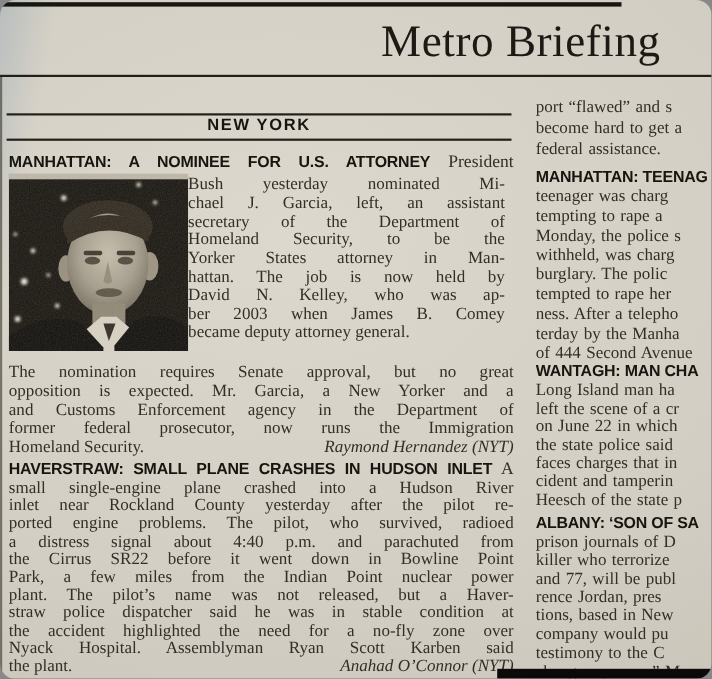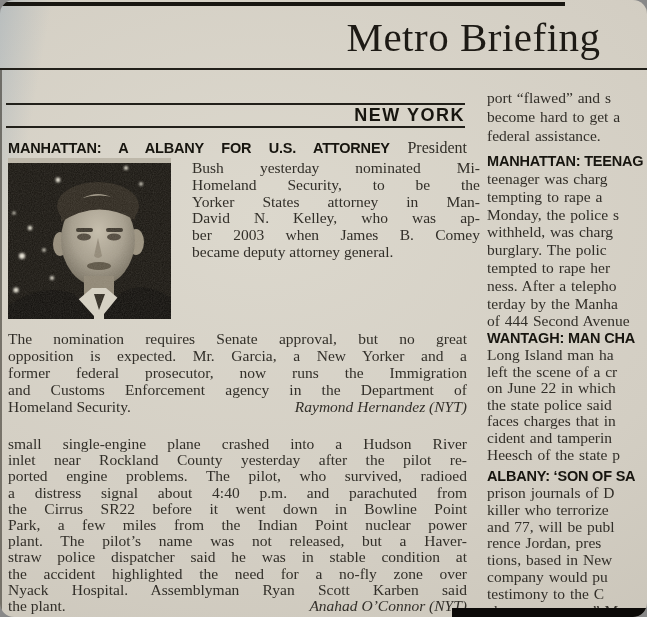--- a/index.html
+++ b/index.html
@@ -12,31 +12,31 @@
     color:#322f29;
     border-radius:14px;
   }
   .rule{position:absolute;background:#22201a;}
   .masthead{
     position:absolute;left:300px;top:8px;width:347px;height:58px;
     text-align:center;font-size:41px;line-height:58px;color:#1d1a15;
     font-weight:400;letter-spacing:0.5px;
   }
   .section-label{
-    position:absolute;left:6px;top:105px;width:459px;text-align:right;
-    font-family:"Liberation Sans",sans-serif;font-weight:700;font-size:18px;
+    position:absolute;left:6px;top:105px;width:459px;text-align:center;
+    font-family:"Liberation Sans",sans-serif;font-weight:700;font-size:15px;
     letter-spacing:1.5px;color:#17150f;
   }
   .hl{
     font-family:"Liberation Sans",sans-serif;font-weight:700;font-size:14.5px;
     letter-spacing:-0.2px;color:#17150f;
   }
   .ln{white-space:nowrap;overflow:hidden;font-size:15.5px;}
   .just{text-align:justify;text-align-last:justify;white-space:normal;}
-  .col-left-wrap{position:absolute;left:192px;top:160px;width:288px;}
+  .col-left-wrap{position:absolute;left:171px;top:160px;width:288px;}
   .col-left-wrap .ln{height:16.8px;line-height:16.8px;}
   .col-left-full{position:absolute;left:8px;top:330px;width:459px;}
   .col-left-full .ln{height:17px;line-height:17px;}
   .hl-row{position:absolute;left:8px;width:459px;height:17px;line-height:17px;overflow:hidden;}
   .a2-body{position:absolute;left:8px;top:436px;width:459px;font-family:Liberation Serif, serif;}
   .a2-body .ln{height:16.2px;line-height:16.2px;}
   .split{display:flex;justify-content:space-between;text-align:right;text-align-last:auto;}
   .by{font-style:italic;}
   .rcol{position:absolute;left:487px;top:0;width:160px;height:617px;overflow:hidden;}
   .rcol .ln{font-size:15.5px;word-spacing:1px;}
@@ -60,21 +60,21 @@
 
   <div class="rule" style="left:0;top:2px;width:565px;height:4px;background:#181611;"></div>
   <div class="masthead">Metro Briefing</div>
   <div class="rule" style="left:0;top:68px;width:647px;height:2px;"></div>
 
   <div class="rule" style="left:6px;top:103px;width:459px;height:2px;"></div>
   <div class="section-label">NEW YORK</div>
   <div class="rule" style="left:6px;top:126px;width:459px;height:2px;"></div>
 
   <div class="hl-row just" style="top:139px;">
-    <span class="hl">MANHATTAN: A ALBANY FOR U.S. ATTORNEY</span>
+    <span class="hl">MANHATTAN: A NOMINEE FOR U.S. ATTORNEY</span>
     <span>President</span>
   </div>
 
   <div class="photo">
     <svg width="163" height="161" viewBox="0 0 163 161">
       <defs>
         <radialGradient id="fg" cx="50%" cy="40%" r="65%">
           <stop offset="0%" stop-color="#c6beac"></stop>
           <stop offset="55%" stop-color="#a59d8c"></stop>
           <stop offset="100%" stop-color="#6e6758"></stop>
@@ -118,38 +118,45 @@
       <path d="M58,152 L84,130 L98,130 L124,152 L124,161 L58,161 Z" fill="#d8d3c5"></path>
       <path d="M0,161 L0,148 Q34,124 66,136 L86,158 L86,161 Z" fill="#0e0c09"></path>
       <path d="M163,161 L163,140 Q138,122 114,134 L96,156 L96,161 Z" fill="#0e0c09"></path>
       <path d="M86,136 L97,136 L91,152 Z" fill="#2e2920"></path>
       <rect width="163" height="161" filter="url(#grain)"></rect>
     </svg>
   </div>
 
   <div class="col-left-wrap">
     <div class="ln just">Bush yesterday nominated Mi-</div>
+    <div class="ln just">chael J. Garcia, left, an assistant</div>
+    <div class="ln just">secretary of the Department of</div>
     <div class="ln just">Homeland Security, to be the</div>
     <div class="ln just">Yorker States attorney in Man-</div>
+    <div class="ln just">hattan. The job is now held by</div>
     <div class="ln just">David N. Kelley, who was ap-</div>
     <div class="ln just">ber 2003 when James B. Comey</div>
     <div class="ln">became deputy attorney general.</div>
   </div>
 
   <div class="col-left-full">
     <div class="ln just">The nomination requires Senate approval, but no great</div>
     <div class="ln just">opposition is expected. Mr. Garcia, a New Yorker and a</div>
+    <div class="ln just">and Customs Enforcement agency in the Department of</div>
     <div class="ln just">former federal prosecutor, now runs the Immigration</div>
-    <div class="ln just">and Customs Enforcement agency in the Department of</div>
     <div class="ln split">
       <span>Homeland Security.</span>
       <span class="by">Raymond Hernandez (NYT)</span>
     </div>
   </div>
 
+  <div class="hl-row just" style="top:418px;">
+    <span class="hl">HAVERSTRAW: SMALL PLANE CRASHES IN HUDSON INLET</span>
+    <span>A</span>
+  </div>
 
   <div class="a2-body">
     <div class="ln just">small single-engine plane crashed into a Hudson River</div>
     <div class="ln just">inlet near Rockland County yesterday after the pilot re-</div>
     <div class="ln just">ported engine problems. The pilot, who survived, radioed</div>
     <div class="ln just">a distress signal about 4:40 p.m. and parachuted from</div>
     <div class="ln just">the Cirrus SR22 before it went down in Bowline Point</div>
     <div class="ln just">Park, a few miles from the Indian Point nuclear power</div>
     <div class="ln just">plant. The pilot’s name was not released, but a Haver-</div>
     <div class="ln just">straw police dispatcher said he was in stable condition at</div>

